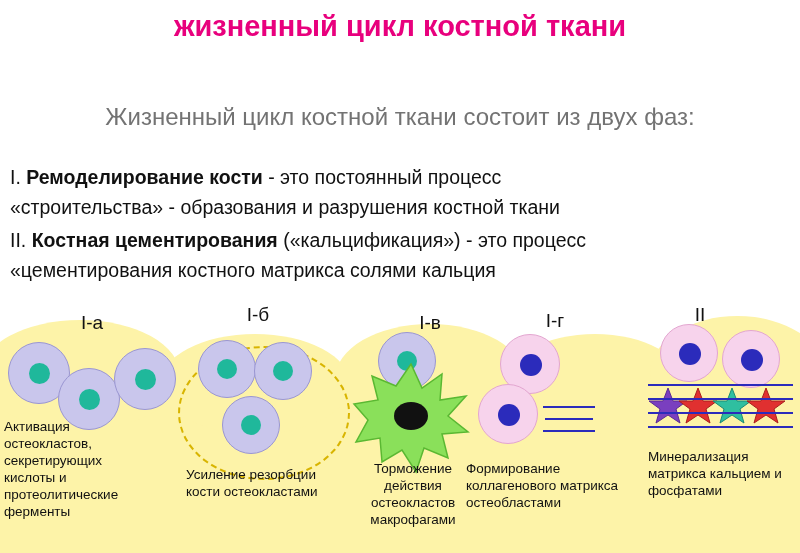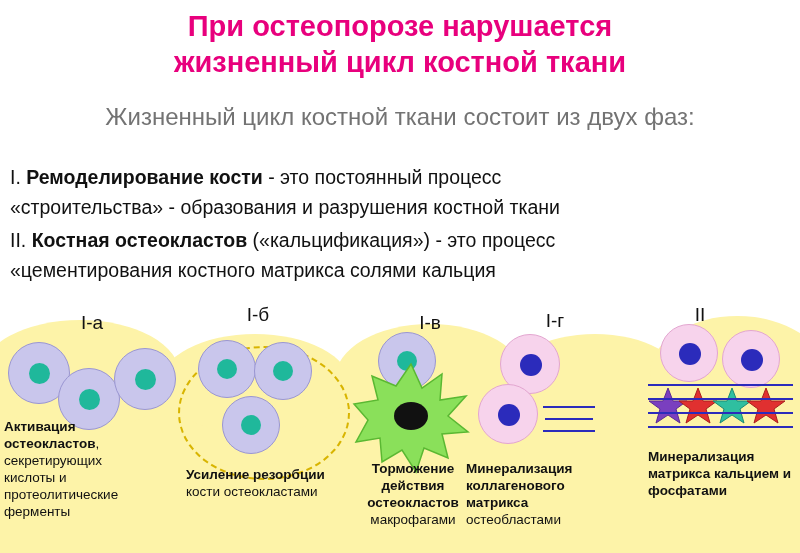--- a/index.html
+++ b/index.html
@@ -135,44 +135,43 @@
   }
   .mline.thin { height: 1.5px; }
 
   
   .caption {
     position: absolute;
     color: #111111;
     font-size: 13.5px;
     line-height: 17px;
   }
-  .caption .b { font-weight: bold; margin-top: 27px; }
+  .caption .b { font-weight: normal; margin-top: 27px; }
 </style>
 </head>
 <body>
 
 <div id="page">
 
   <div class="title">
-    <div>При остеопорозе нарушается</div>
     <div>жизненный цикл костной ткани</div>
   </div>
 
   <div class="intro">Жизненный цикл костной ткани состоит из двух фаз:</div>
 
   <div class="para" id="para1">
     <div>
       <span>I. </span><span class="b">Ремоделирование кости</span><span> - это постоянный процесс</span>
     </div>
     <div>«строительства» - образования и разрушения костной ткани</div>
   </div>
 
   <div class="para" id="para2">
     <div>
-      <span>II. </span><span class="b">Костная остеокластов</span><span> («кальцификация») - это процесс</span>
+      <span>II. </span><span class="b">Костная цементирования</span><span> («кальцификация») - это процесс</span>
     </div>
     <div>«цементирования костного матрикса солями кальция</div>
   </div>
 
   <div class="band">
 
     <div class="yellow-bg"></div>
     <div class="bump" style="left:-20px; top:20px; width:200px; height:110px;"></div>
     <div class="bump" style="left:160px; top:34px; width:190px; height:100px;"></div>
     <div class="bump" style="left:335px; top:24px; width:190px; height:110px;"></div>
@@ -252,21 +251,21 @@
 
     <div class="caption" style="left:186px; top:166px; width:140px;">
       <span class="b">Усиление резорбции</span><span> кости остеокластами</span>
     </div>
 
     <div class="caption" style="left:348px; top:160px; width:130px;text-align:center;">
       <span class="b">Торможение действия остеокластов</span><span> макрофагами</span>
     </div>
 
     <div class="caption" style="left:466px; top:160px; width:160px;">
-      <span class="b">Минерализация коллагенового матрикса</span><span> остеобластами</span>
+      <span class="b">Формирование коллагенового матрикса</span><span> остеобластами</span>
     </div>
 
     <div class="caption" style="left:648px; top:148px; width:148px;">
       <span class="b">Минерализация матрикса кальцием и фосфатами</span><span></span>
     </div>
 
   </div>
 </div>
 
 </body></html>

